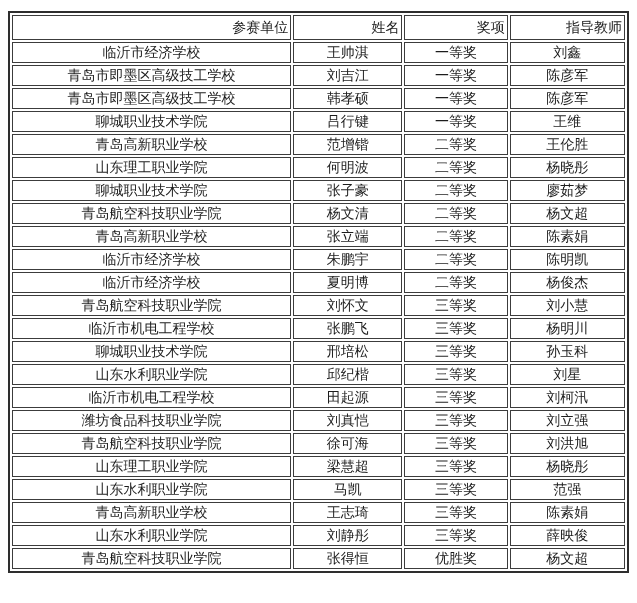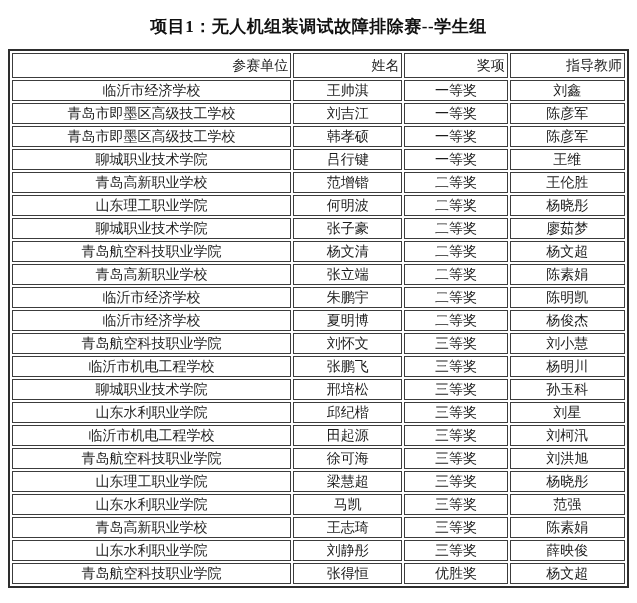--- a/index.html
+++ b/index.html
@@ -54,21 +54,20 @@
   }
   col.c-unit    { width: 46%; }
   col.c-name    { width: 18%; }
   col.c-award   { width: 17%; }
   col.c-teacher { width: 19%; }
 </style>
 </head>
 <body>
 
 <div class="page">
-  <div class="doc-title">项目1：无人机组装调试故障排除赛--学生组</div>
 
   <table class="results">
     <colgroup>
       <col class="c-unit">
       <col class="c-name">
       <col class="c-award">
       <col class="c-teacher">
     </colgroup>
     <thead>
         <tr>
@@ -169,20 +168,26 @@
           <td>三等奖</td>
           <td>刘星</td>
         </tr>
         <tr>
           <td>临沂市机电工程学校</td>
           <td>田起源</td>
           <td>三等奖</td>
           <td>刘柯汛</td>
         </tr>
         <tr>
+          <td>潍坊食品科技职业学院</td>
+          <td>刘真恺</td>
+          <td>三等奖</td>
+          <td>刘立强</td>
+        </tr>
+        <tr>
           <td>青岛航空科技职业学院</td>
           <td>徐可海</td>
           <td>三等奖</td>
           <td>刘洪旭</td>
         </tr>
         <tr>
           <td>山东理工职业学院</td>
           <td>梁慧超</td>
           <td>三等奖</td>
           <td>杨晓彤</td>

